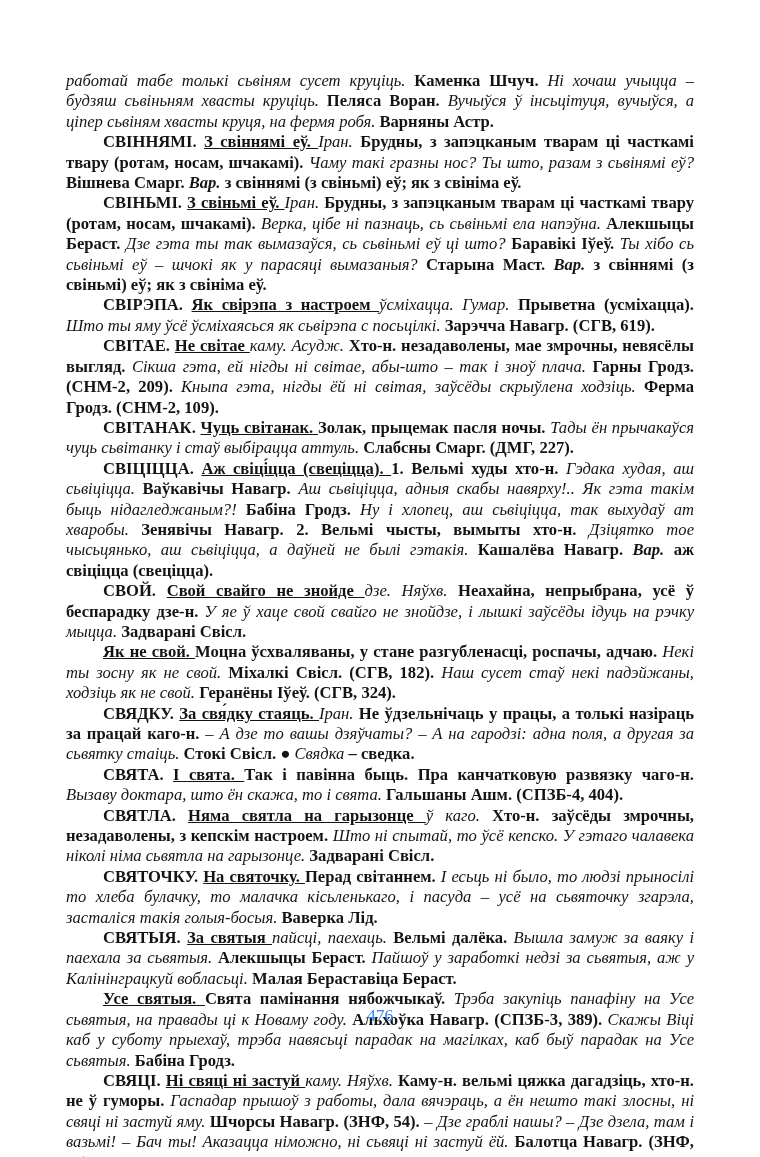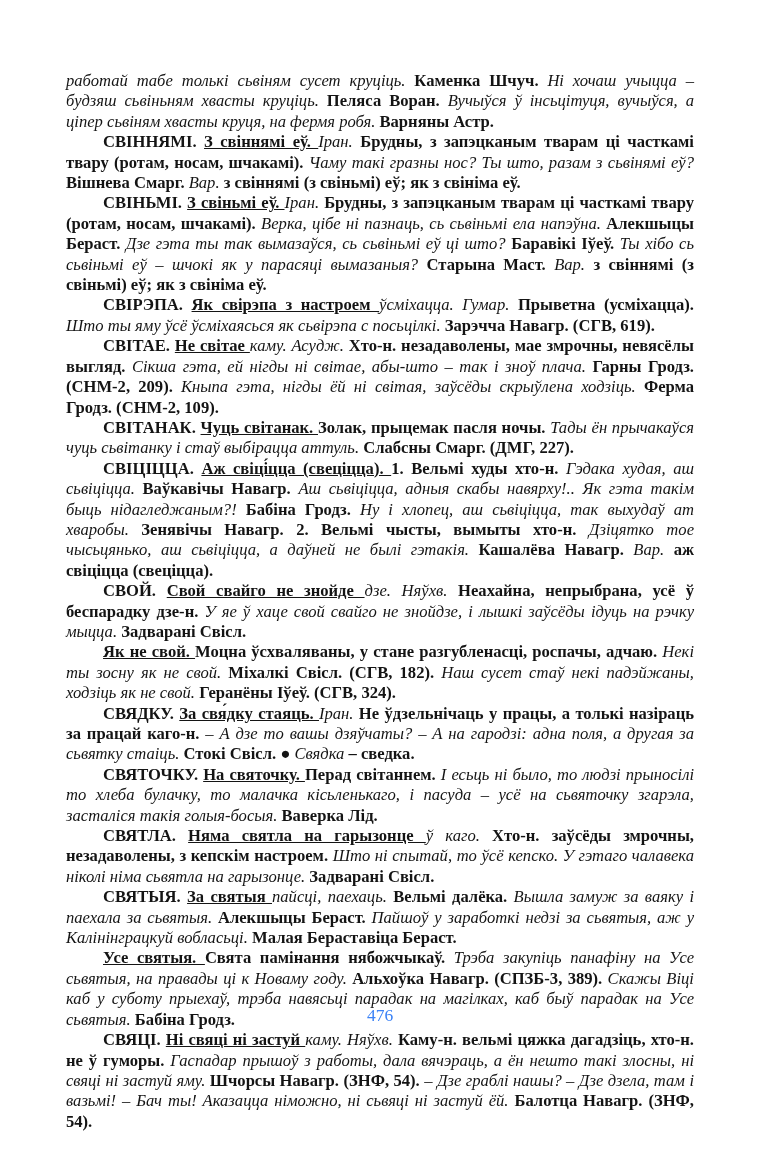--- a/index.html
+++ b/index.html
@@ -34,21 +34,21 @@
     margin: 0;
     padding: 0;
     text-indent: 37px;
   }
   p.para.noindent {
     text-indent: 0;
   }
   .r  { font-style: normal;  font-weight: bold; }
   .i  { font-style: italic;  font-weight: normal; }
   .b  { font-style: normal;  font-weight: bold; text-decoration: underline; }
-  .bi { font-style: italic;  font-weight: normal; margin-top: 8px; }
+  .bi { font-style: italic;  font-weight: bold; margin-top: 8px; }
   .page-number {
     position: absolute;
     top: 1004px;
     left: 0;
     width: 100%;
     text-align: center;
     font-size: 17.5px;
     line-height: 22px;
     color: #3b82f6;
   }
@@ -61,20 +61,21 @@
       <p class="para noindent"><span class="i">работай табе толькі сьвіням сусет круціць. </span><span class="r">Каменка Шчуч. </span><span class="i">Ні хочаш учыцца – будзяш сьвіньням хвасты круціць. </span><span class="r">Пеляса Воран. </span><span class="i">Вучыўся ў інсьцітуця, вучыўся, а ціпер сьвіням хвасты круця, на фермя робя. </span><span class="r">Варняны Астр.</span></p>
       <p class="para"><span class="r">СВІННЯМІ. </span><span class="b">З свіннямі еў. </span><span class="i">Іран. </span><span class="r">Брудны, з запэцканым тварам ці часткамі твару (ротам, носам, шчакамі). </span><span class="i">Чаму такі гразны нос? Ты што, разам з сьвінямі еў? </span><span class="r">Вішнева Смарг. </span><span class="bi">Вар. </span><span class="r">з свіннямі (з свіньмі) еў; як з свініма еў.</span></p>
       <p class="para"><span class="r">СВІНЬМІ. </span><span class="b">З свіньмі еў. </span><span class="i">Іран. </span><span class="r">Брудны, з запэцканым тварам ці часткамі твару (ротам, носам, шчакамі). </span><span class="i">Верка, цібе ні пазнаць, сь сьвіньмі ела напэўна. </span><span class="r">Алекшыцы Бераст. </span><span class="i">Дзе гэта ты так вымазаўся, сь сьвіньмі еў ці што? </span><span class="r">Баравікі Іўеў. </span><span class="i">Ты хібо сь сьвіньмі еў – шчокі як у парасяці вымазаныя? </span><span class="r">Старына Маст. </span><span class="bi">Вар. </span><span class="r">з свіннямі (з свіньмі) еў; як з свініма еў.</span></p>
       <p class="para"><span class="r">СВІРЭПА. </span><span class="b">Як свірэпа з настроем </span><span class="i">ўсміхацца. Гумар. </span><span class="r">Прыветна (усміхацца). </span><span class="i">Што ты яму ўсё ўсміхаясься як сьвірэпа с посьцілкі. </span><span class="r">Зарэчча Навагр. (СГВ, 619).</span></p>
       <p class="para"><span class="r">СВІТАЕ. </span><span class="b">Не світае </span><span class="i">каму. Асудж. </span><span class="r">Хто-н. незадаволены, мае змрочны, невясёлы выгляд. </span><span class="i">Сікша гэта, ей нігды ні світае, абы-што – так і зноў плача. </span><span class="r">Гарны Гродз. (СНМ-2, 209). </span><span class="i">Кныпа гэта, нігды ёй ні світая, заўсёды скрыўлена ходзіць. </span><span class="r">Ферма Гродз. (СНМ-2, 109).</span></p>
       <p class="para"><span class="r">СВІТАНАК. </span><span class="b">Чуць світанак. </span><span class="r">Золак, прыцемак пасля ночы. </span><span class="i">Тады ён прычакаўся чуць сьвітанку і стаў выбірацца аттуль. </span><span class="r">Слабсны Смарг. (ДМГ, 227).</span></p>
       <p class="para"><span class="r">СВІЦІЦЦА. </span><span class="b">Аж свіці́цца (свеціцца). </span><span class="r">1. Вельмі худы хто-н. </span><span class="i">Гэдака худая, аш сьвіціцца. </span><span class="r">Ваўкавічы Навагр. </span><span class="i">Аш сьвіціцца, адныя скабы навярху!.. Як гэта такім быць нідагледжаным?! </span><span class="r">Бабіна Гродз. </span><span class="i">Ну і хлопец, аш сьвіціцца, так выхудаў ат хваробы. </span><span class="r">Зенявічы Навагр. 2. Вельмі чысты, вымыты хто-н. </span><span class="i">Дзіцятко тое чысьцянько, аш сьвіціцца, а даўней не былі гэтакія. </span><span class="r">Кашалёва Навагр. </span><span class="bi">Вар. </span><span class="r">аж свіціцца (свеціцца).</span></p>
       <p class="para"><span class="r">СВОЙ. </span><span class="b">Свой свайго не знойде </span><span class="i">дзе. Няўхв. </span><span class="r">Неахайна, непрыбрана, усё ў беспарадку дзе-н. </span><span class="i">У яе ў хаце свой свайго не знойдзе, і лышкі заўсёды ідуць на рэчку мыцца. </span><span class="r">Задварані Свісл.</span></p>
       <p class="para"><span class="b">Як не свой. </span><span class="r">Моцна ўсхваляваны, у стане разгубленасці, роспачы, адчаю. </span><span class="i">Некі ты зосну як не свой. </span><span class="r">Міхалкі Свісл. (СГВ, 182). </span><span class="i">Наш сусет стаў некі падэйжаны, ходзіць як не свой. </span><span class="r">Геранёны Іўеў. (СГВ, 324).</span></p>
       <p class="para"><span class="r">СВЯДКУ. </span><span class="b">За свя́дку стаяць. </span><span class="i">Іран. </span><span class="r">Не ўдзельнічаць у працы, а толькі назіраць за працай каго-н. </span><span class="i">– А дзе то вашы дзяўчаты? – А на гародзі: адна поля, а другая за сьвятку стаіць. </span><span class="r">Стокі Свісл. ● </span><span class="i">Свядка </span><span class="r">– сведка.</span></p>
+      <p class="para"><span class="r">СВЯТА. </span><span class="b">І свята. </span><span class="r">Так і павінна быць. Пра канчатковую развязку чаго-н. </span><span class="i">Вызаву доктара, што ён скажа, то і свята. </span><span class="r">Гальшаны Ашм. (СПЗБ-4, 404).</span></p>
+      <p class="para"><span class="r">СВЯТЛА. </span><span class="b">Няма святла на гарызонце </span><span class="i">ў каго. </span><span class="r">Хто-н. заўсёды змрочны, незадаволены, з кепскім настроем. </span><span class="i">Што ні спытай, то ўсё кепско. У гэтаго чалавека ніколі німа сьвятла на гарызонце. </span><span class="r">Задварані Свісл.</span></p>
       <p class="para"><span class="r">СВЯТОЧКУ. </span><span class="b">На святочку. </span><span class="r">Перад світаннем. </span><span class="i">І есьць ні было, то людзі прыносілі то хлеба булачку, то малачка кісьленькаго, і пасуда – усё на сьвяточку згарэла, засталіся такія голыя-босыя. </span><span class="r">Ваверка Лід.</span></p>
-      <p class="para"><span class="r">СВЯТЛА. </span><span class="b">Няма святла на гарызонце </span><span class="i">ў каго. </span><span class="r">Хто-н. заўсёды змрочны, незадаволены, з кепскім настроем. </span><span class="i">Што ні спытай, то ўсё кепско. У гэтаго чалавека ніколі німа сьвятла на гарызонце. </span><span class="r">Задварані Свісл.</span></p>
       <p class="para"><span class="r">СВЯТЫЯ. </span><span class="b">За святыя </span><span class="i">пайсці, паехаць. </span><span class="r">Вельмі далёка. </span><span class="i">Вышла замуж за ваяку і паехала за сьвятыя. </span><span class="r">Алекшыцы Бераст. </span><span class="i">Пайшоў у заработкі недзі за сьвятыя, аж у Калінінграцкуй вобласьці. </span><span class="r">Малая Бераставіца Бераст.</span></p>
       <p class="para"><span class="b">Усе святыя. </span><span class="r">Свята памінання нябожчыкаў. </span><span class="i">Трэба закупіць панафіну на Усе сьвятыя, на правады ці к Новаму году. </span><span class="r">Альхоўка Навагр. (СПЗБ-3, 389). </span><span class="i">Скажы Віці каб у суботу прыехаў, трэба навясьці парадак на магілках, каб быў парадак на Усе сьвятыя. </span><span class="r">Бабіна Гродз.</span></p>
       <p class="para"><span class="r">СВЯЦІ. </span><span class="b">Ні свяці ні застуй </span><span class="i">каму. Няўхв. </span><span class="r">Каму-н. вельмі цяжка дагадзіць, хто-н. не ў гуморы. </span><span class="i">Гаспадар прышоў з работы, дала вячэраць, а ён нешто такі злосны, ні свяці ні застуй яму. </span><span class="r">Шчорсы Навагр. (ЗНФ, 54). </span><span class="i">– Дзе граблі нашы? – Дзе дзела, там і вазьмі! – Бач ты! Аказацца німожно, ні сьвяці ні застуй ёй. </span><span class="r">Балотца Навагр. (ЗНФ, 54).</span></p>
     </section>
   <div class="page-number">476</div>
 </main>
 
 </body></html>

